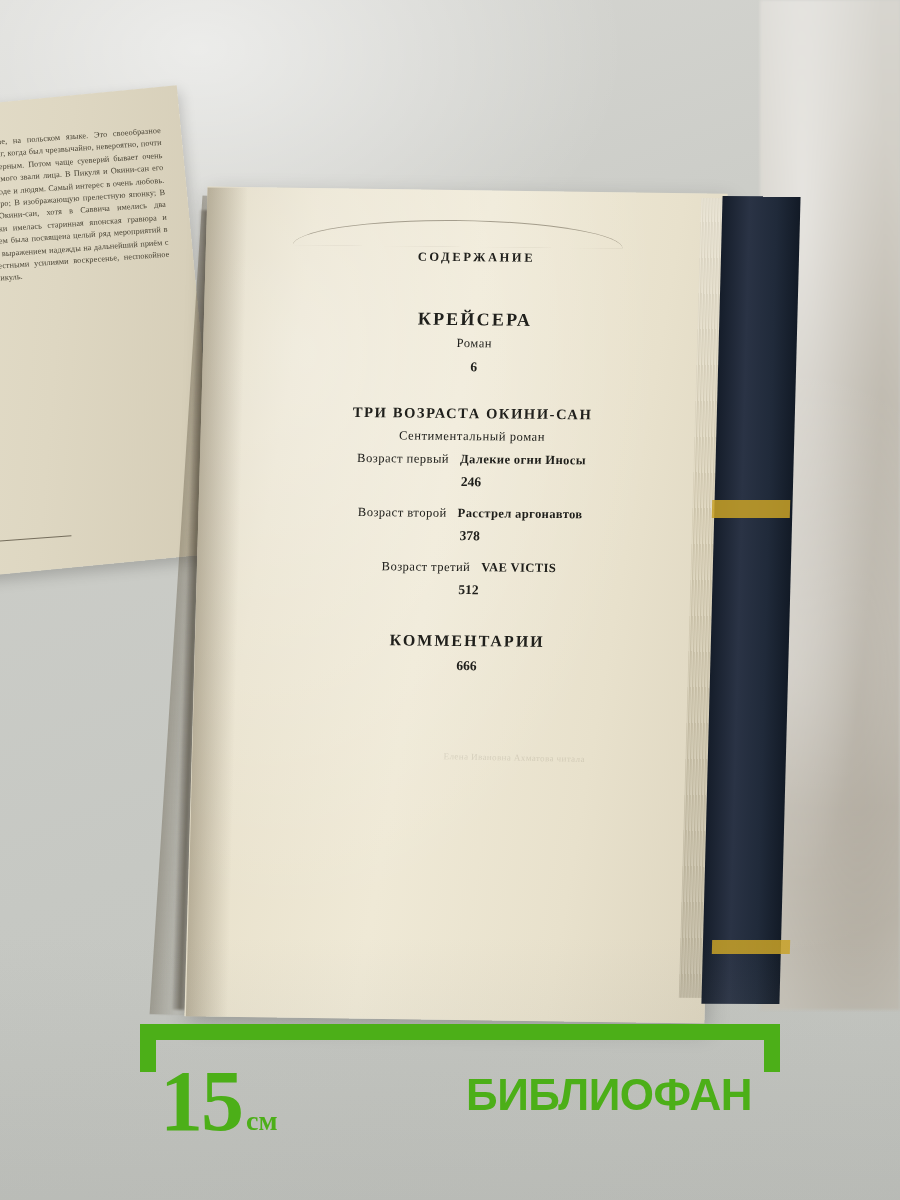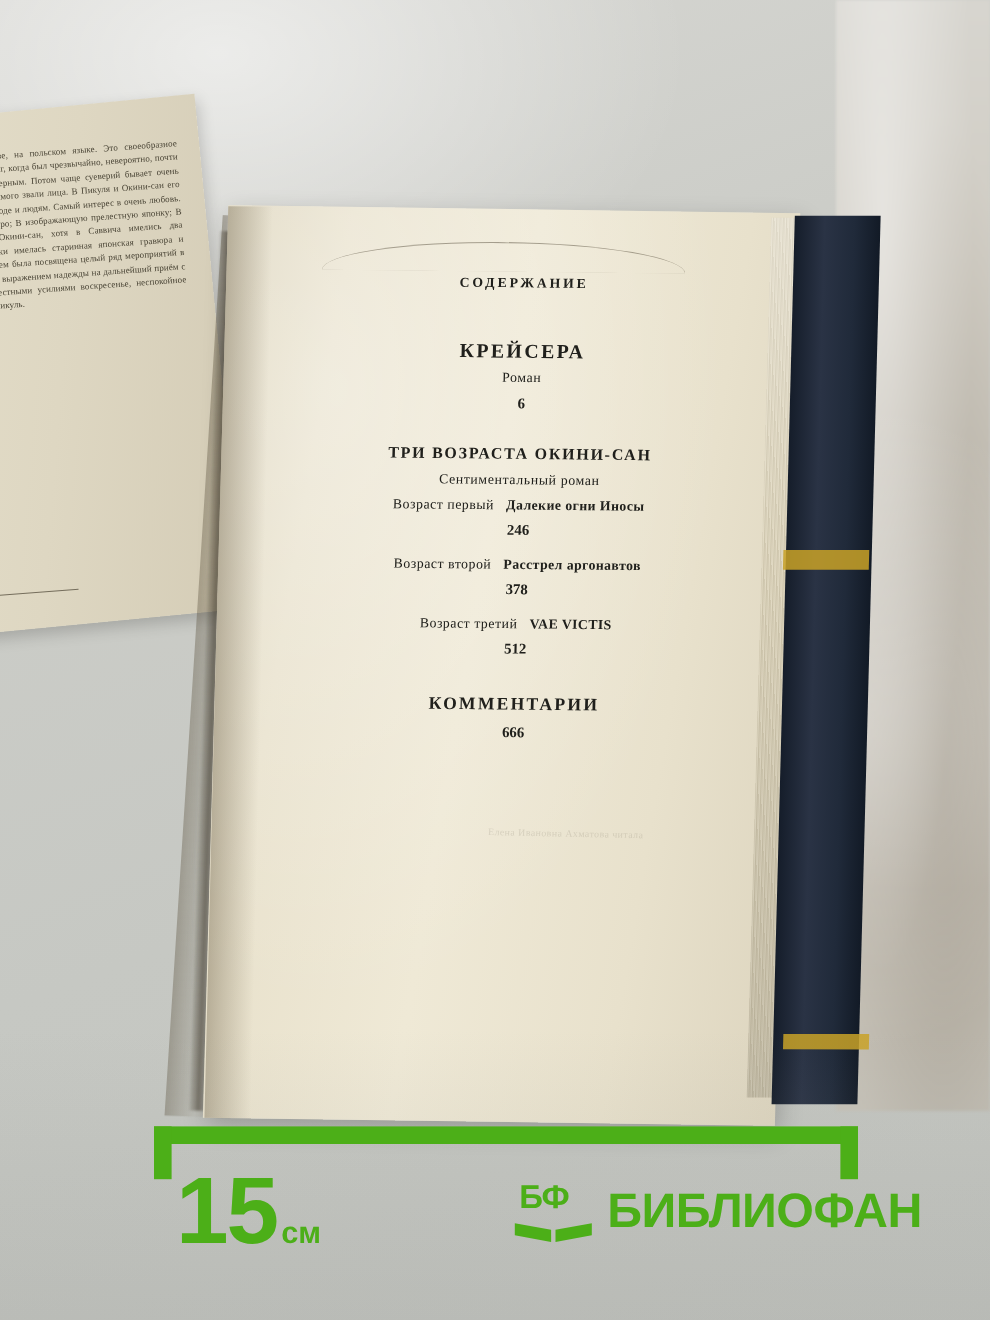--- a/index.html
+++ b/index.html
@@ -298,21 +298,21 @@
   .ruler:before { left: 0; }
   .ruler:after { right: 0; }
 
   .wm-size {
     position: absolute;
     left: 160px;
     top: 1058px;
     display: flex;
     align-items: baseline;
     color: #4caf18;
-    font-family: Liberation Sans, sans-serif;
+    font-family: Liberation Serif, serif;
     font-weight: bold;
   }
   .wm-size .num { font-size: 86px; line-height: 86px; letter-spacing: -2px; }
   .wm-size .unit { font-size: 28px; line-height: 40px; margin-left: 4px; }
 
   .wm-brand {
     position: absolute;
     left: 466px;
     top: 1070px;
     display: flex;
@@ -415,23 +415,16 @@
   <div class="cover-band band-b"></div>
 
   <div class="surface-shadow"></div>
 
   <div class="ruler"></div>
   <div class="wm-size">
     <span class="num">15</span>
     <span class="unit">см</span>
   </div>
   <div class="wm-brand">
-    <div class="wm-logo">
-      <span class="bf">БФ</span>
-      <svg class="book" viewBox="0 0 74 22">
-        <path d="M2 4 L35 10 L35 21 L2 15 Z" fill="#4caf18"></path>
-        <path d="M72 4 L39 10 L39 21 L72 15 Z" fill="#4caf18"></path>
-      </svg>
-    </div>
     <div class="wm-name">БИБЛИОФАН</div>
   </div>
 
 </div>
 
 </body></html>

